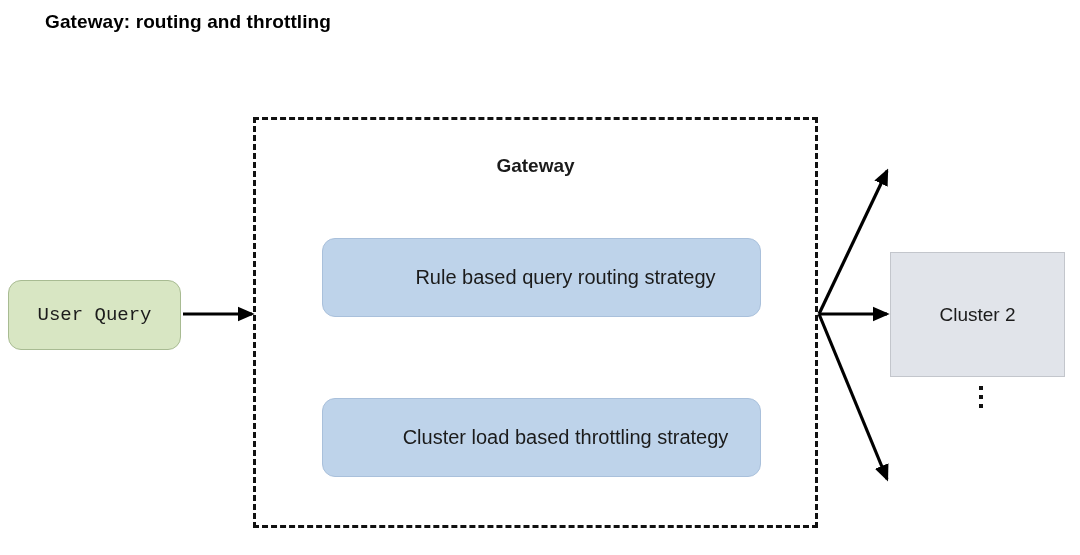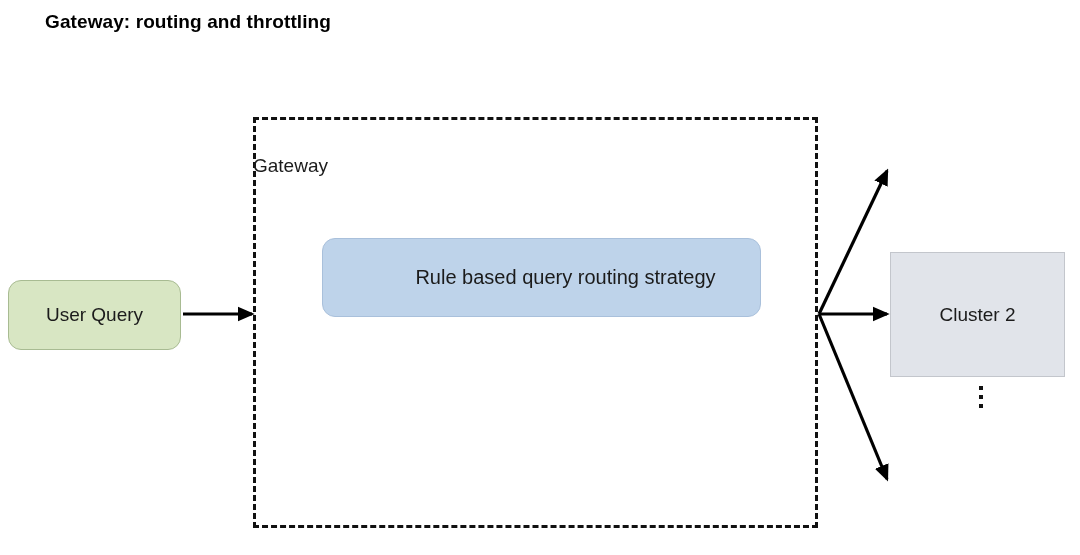--- a/index.html
+++ b/index.html
@@ -43,20 +43,21 @@
     top: 280px;
     width: 173px;
     height: 70px;
     background: #d8e6c3;
     border: 1px solid #a8bb92;
     border-radius: 13px;
     box-sizing: border-box;
     display: flex;
     align-items: center;
     justify-content: center;
+    font-family: Liberation Mono, monospace;
   }
   .user-query-box .label {
     font-size: 19px;
     color: #1b1b1b;
     white-space: nowrap;
   }
 
   
   .gateway-container {
     position: absolute;
@@ -66,23 +67,24 @@
     height: 411px;
     border: 3px dashed #111111;
     box-sizing: border-box;
     background: transparent;
   }
   .gateway-label {
     position: absolute;
     left: 253px;
     top: 155px;
     width: 565px;
-    text-align: left;
-    font-size: 19px;
-    color: #1b1b1b;
+    text-align: center;
+    font-size: 19px;
+    color: #1b1b1b;
+    font-weight: bold;
   }
 
   
   .strategy-box {
     position: absolute;
     left: 322px;
     width: 439px;
     height: 79px;
     background: #bed3ea;
     border: 1px solid #a9c0db;
@@ -163,20 +165,23 @@
   </div>
 
   <div class="gateway-container"></div>
 
   <div class="gateway-label">Gateway</div>
 
   <div class="strategy-box first">
     <span class="label">Rule based query routing strategy</span>
   </div>
 
+  <div class="strategy-box second">
+    <span class="label">Cluster load based throttling strategy</span>
+  </div>
 
 
   <div class="cluster-box cluster-2">
     <span class="label">Cluster 2</span>
   </div>
 
   <div class="vdots">
     <i></i>
     <i></i>
     <i></i>

